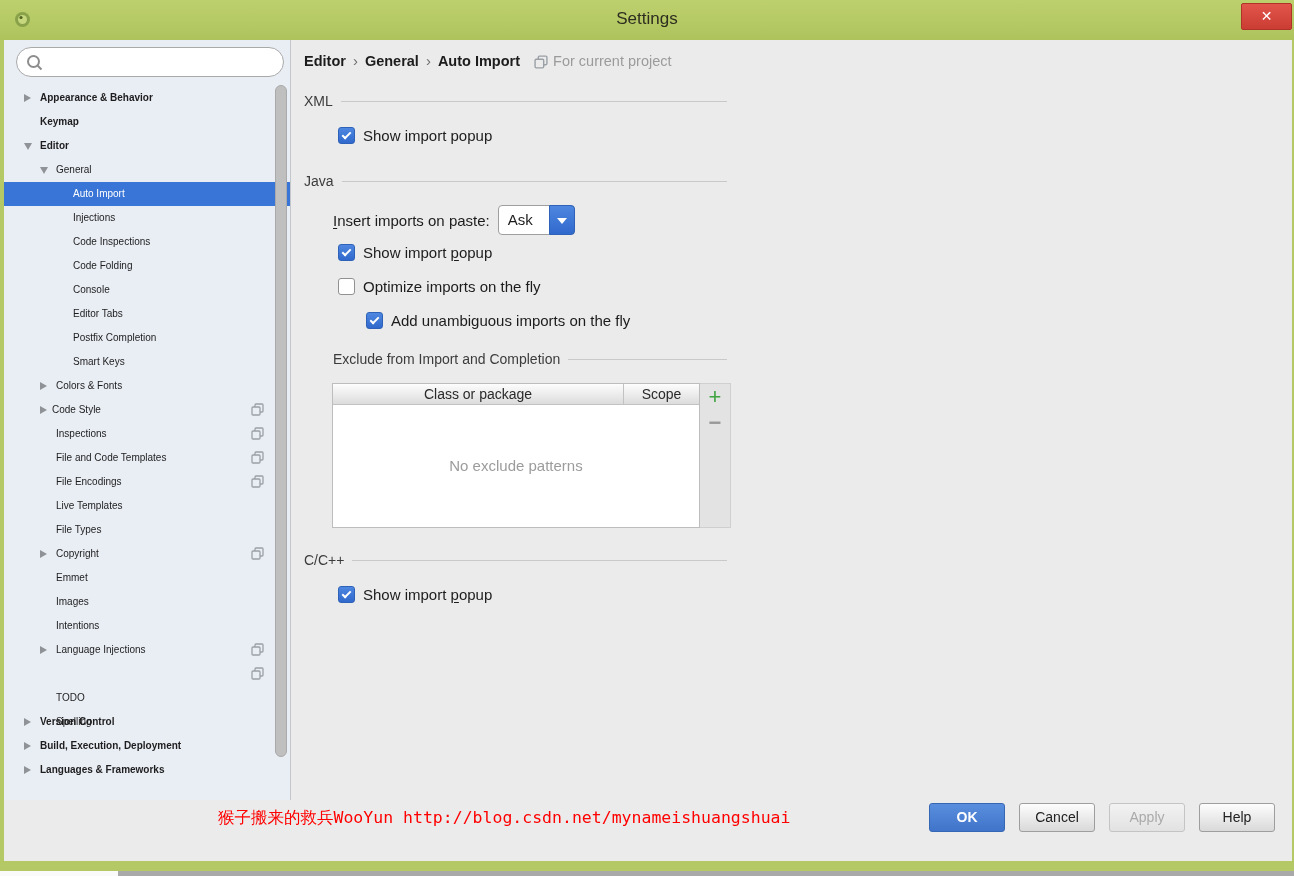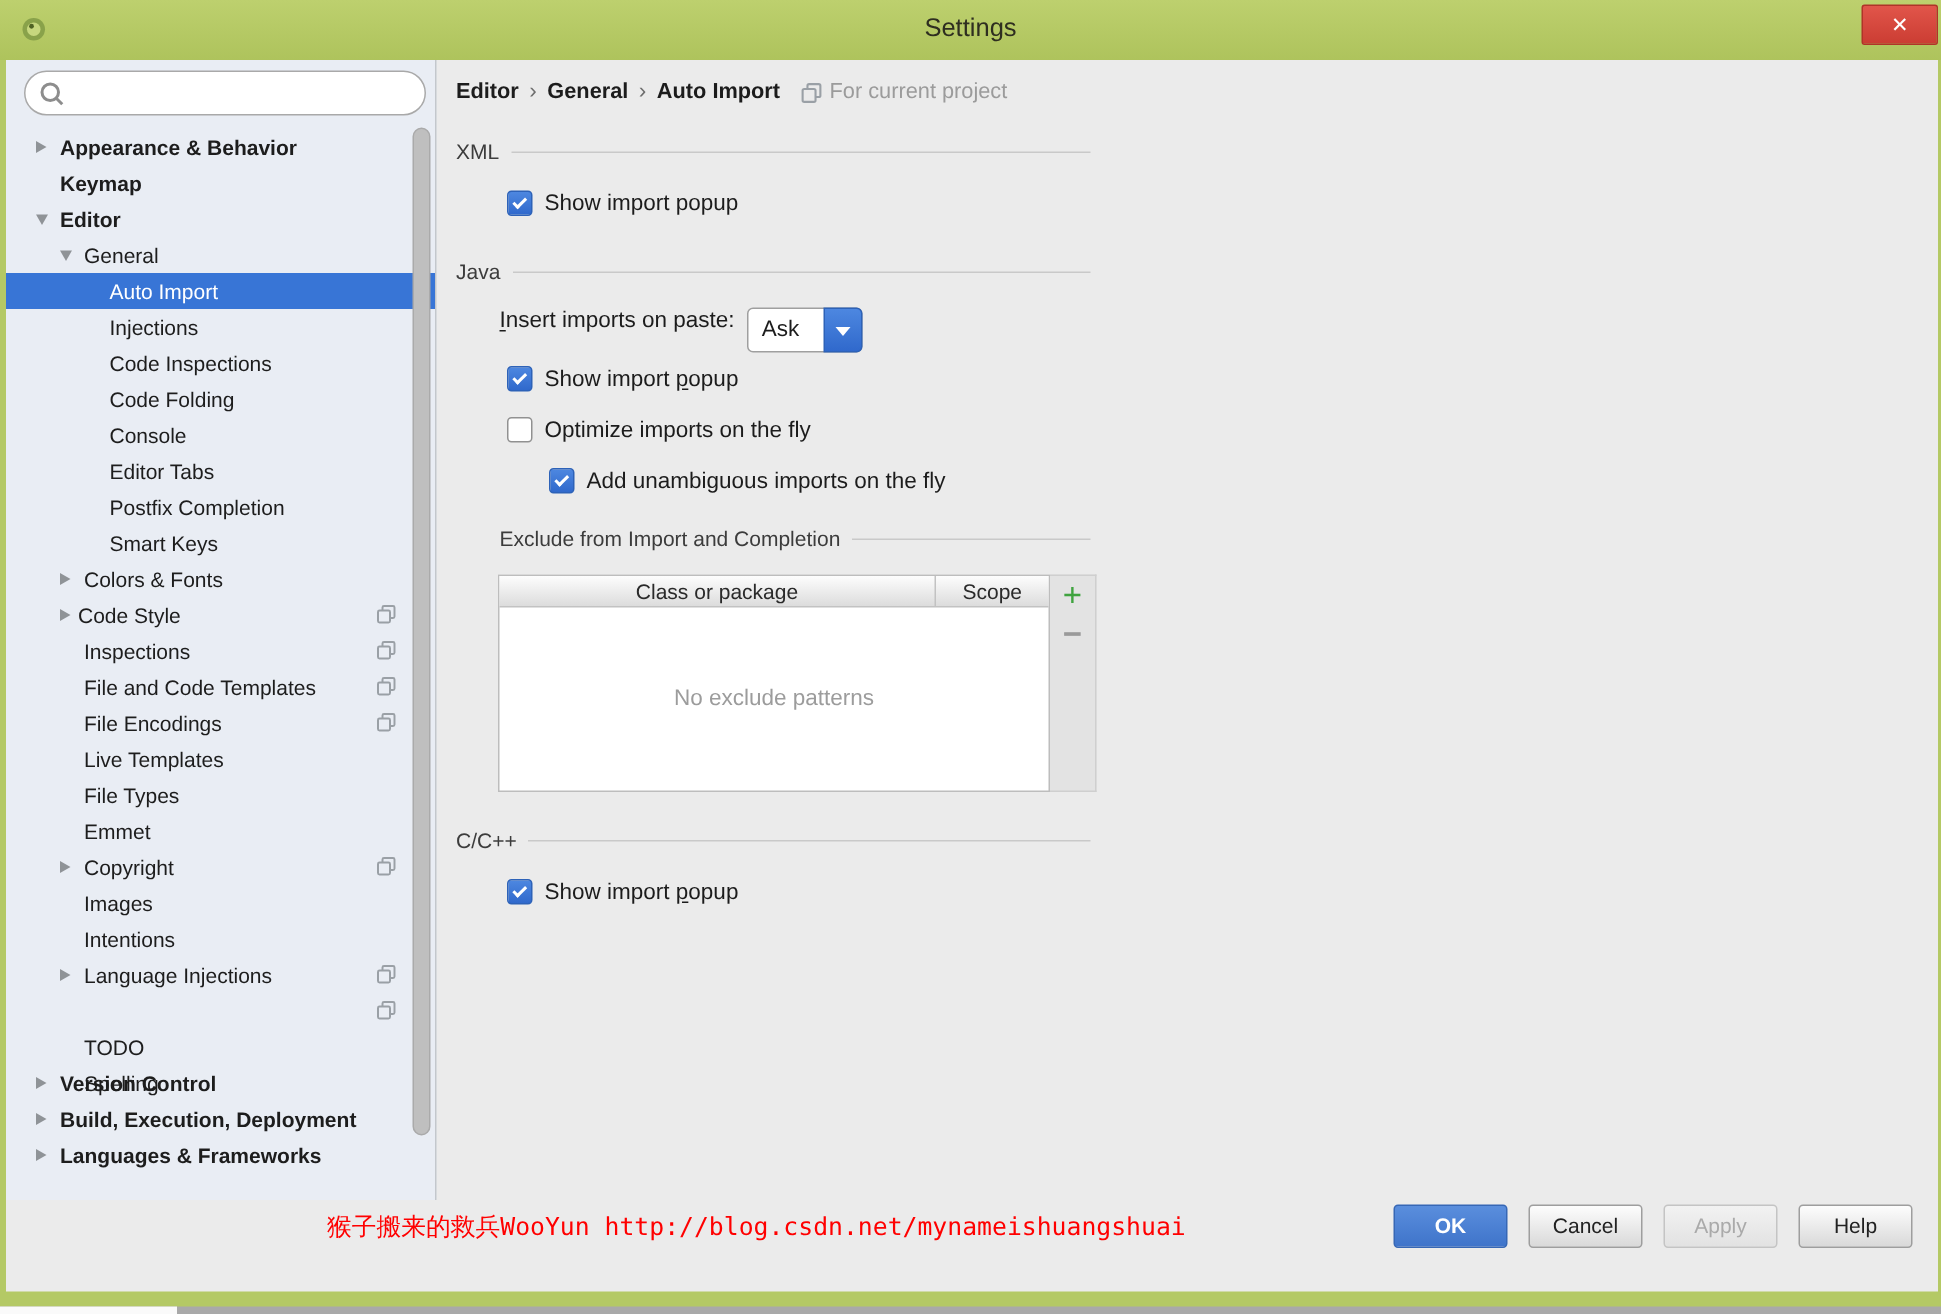--- a/index.html
+++ b/index.html
@@ -23,21 +23,21 @@
   .bottom-strip { position:absolute; left:0; bottom:0; width:1294px; height:5px; background:#a9a9a9; }
   .bottom-strip .white-part { position:absolute; left:0; top:0; width:118px; height:5px; background:#fafafa; }
 
   
   .sidebar { position:absolute; left:0; top:0; width:287px; height:760px;
              background:#e9edf4; border-right:1px solid #c3c7cc; overflow:hidden; }
   .searchbox { position:absolute; left:12px; top:7px; width:268px; height:30px;
                background:#fff; border:1px solid #a9a9a9; border-radius:15px; }
   .searchbox svg { position:absolute; left:9px; top:6px; }
   .tree { position:absolute; left:0; top:46px; width:287px; }
-  .tree-row { position:relative; height:24px; line-height:24px; font-size:14px;
+  .tree-row { position:relative; height:24px; line-height:24px; font-size:10px;
               color:#1d1d1d; white-space:nowrap; cursor:default;padding-left:48px; }
   .tree-row.bold { font-weight:bold; }
   .tree-row.selected { background:#3875d6; color:#fff; }
   .tree-label { position:absolute; top:0; }
   .arrow { position:absolute; top:8px; width:0; height:0; }
   .arrow.right { border-left:7px solid #8f9397; border-top:4.5px solid transparent;
                  border-bottom:4.5px solid transparent; }
   .arrow.down  { border-top:7px solid #8f9397; border-left:4.5px solid transparent;
                  border-right:4.5px solid transparent; top:9px; }
   .pp-icon { position:absolute; right:27px; top:5px; }
@@ -59,21 +59,21 @@
 
   .check-row { position:absolute; display:flex; align-items:center; }
   .checkbox { width:17px; height:17px; border-radius:3px; position:relative; flex:none; }
   .checkbox.checked { background:linear-gradient(#4d87e0,#3069cc); border:1px solid #2d62b8; }
   .checkbox.unchecked { background:#fff; border:1px solid #919191; }
   .checkbox .tick { position:absolute; left:3px; top:4px; width:9px; height:5px;
                     border-left:2px solid #fff; border-bottom:2px solid #fff;
                     transform:rotate(-45deg); }
   .check-label { font-size:15px; color:#1c1c1c; margin-left:8px; }
 
-  .combo-row { position:absolute; display:flex; align-items:flex-start; }
+  .combo-row { position:absolute; display:flex; align-items:center; }
   .combo-label { font-size:15px; color:#1c1c1c; margin-right:8px; }
   .dropdown { width:77px; height:30px; position:relative; background:#fff;
               border:1px solid #9f9f9f; border-radius:4px; cursor:pointer; }
   .dropdown-value { position:absolute; left:9px; top:5px; font-size:15px; color:#1c1c1c; }
   .dropdown-button { position:absolute; right:-1px; top:-1px; width:26px; height:30px;
                      background:linear-gradient(#4d87e0,#3069cc); border:1px solid #2d62b8;
                      border-radius:0 4px 4px 0; }
   .dropdown-button .tri { position:absolute; left:7px; top:12px; width:0; height:0;
                           border-top:6px solid #fff; border-left:5px solid transparent;
                           border-right:5px solid transparent; }
@@ -202,29 +202,29 @@
             <rect x="1" y="4" width="8" height="8" rx="1" fill="#e9edf4" stroke="#9aa0a6" stroke-width="1.3"></rect>
           </svg>
         </div>
         <div class="tree-row">
           <span class="tree-label" style="left: 52px;">Live Templates</span>
         </div>
         <div class="tree-row">
           <span class="tree-label" style="left: 52px;">File Types</span>
         </div>
         <div class="tree-row">
-          <span class="tree-label" style="left: 52px;">Emmet</span>
-        </div>
-        <div class="tree-row">
           <span class="arrow right" style="left: 36px;"></span>
           <span class="tree-label" style="left: 52px;">Copyright</span>
           <svg class="pp-icon" width="13" height="13" viewBox="0 0 13 13">
             <rect x="4" y="1" width="8" height="8" rx="1" fill="none" stroke="#9aa0a6" stroke-width="1.3"></rect>
             <rect x="1" y="4" width="8" height="8" rx="1" fill="#e9edf4" stroke="#9aa0a6" stroke-width="1.3"></rect>
           </svg>
+        </div>
+        <div class="tree-row">
+          <span class="tree-label" style="left: 52px;">Emmet</span>
         </div>
         <div class="tree-row">
           <span class="tree-label" style="left: 52px;">Images</span>
         </div>
         <div class="tree-row">
           <span class="tree-label" style="left: 52px;">Intentions</span>
         </div>
         <div class="tree-row">
           <span class="arrow right" style="left: 36px;"></span>
           <span class="tree-label" style="left: 52px;">Language Injections</span>

